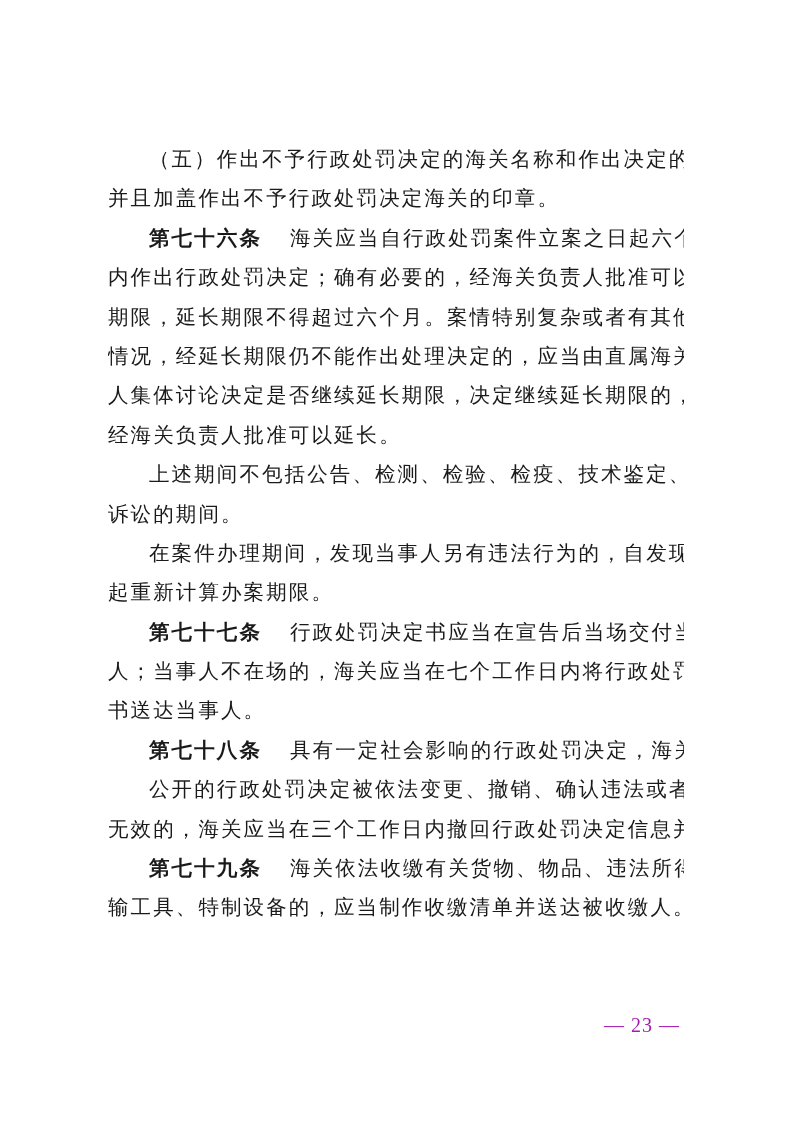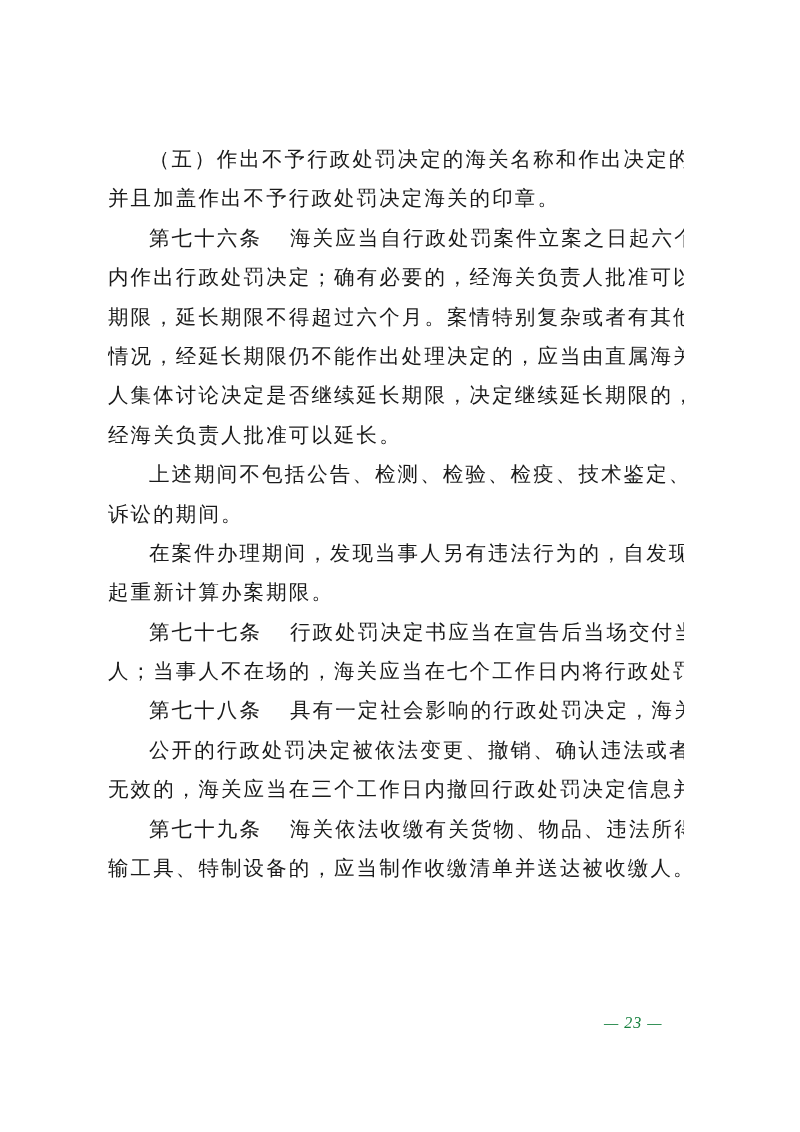--- a/index.html
+++ b/index.html
@@ -21,52 +21,52 @@
       height: 39.4px;
       line-height: 39.4px;
       font-size: 20.5px;
       letter-spacing: 2.1px;
       white-space: nowrap;
       overflow: hidden;
     }
     .indent { padding-left: 41px; }
     .article-no {
       font-family: "DejaVu Sans", "Liberation Sans", sans-serif;
-      font-weight: normal;
+      font-weight: bold;
       margin-right: 28px;
     }
     .page-number {
       position: absolute;
       left: 604px;
       top: 1014px;
       font-family: "Liberation Serif", "DejaVu Serif", serif;
-      font-size: 16px;
+      font-size: 20px;
       letter-spacing: 1px;
-      color: #15803d;
-      font-style: italic;
+      color: #a21caf;
     }
   </style>
 </head>
 <body>
 
 <div class="page" id="page">
     <div class="line indent"><span>（五）作出不予行政处罚决定的海关名称和作出决定的日期，</span></div>
     <div class="line"><span>并且加盖作出不予行政处罚决定海关的印章。</span></div>
     <div class="line indent"><span class="article-no">第七十六条</span><span>海关应当自行政处罚案件立案之日起六个月</span></div>
     <div class="line"><span>内作出行政处罚决定；确有必要的，经海关负责人批准可以延长</span></div>
     <div class="line"><span>期限，延长期限不得超过六个月。案情特别复杂或者有其他特殊</span></div>
     <div class="line"><span>情况，经延长期限仍不能作出处理决定的，应当由直属海关负责</span></div>
     <div class="line"><span>人集体讨论决定是否继续延长期限，决定继续延长期限的，应当</span></div>
     <div class="line"><span>经海关负责人批准可以延长。</span></div>
     <div class="line indent"><span>上述期间不包括公告、检测、检验、检疫、技术鉴定、复议、</span></div>
     <div class="line"><span>诉讼的期间。</span></div>
     <div class="line indent"><span>在案件办理期间，发现当事人另有违法行为的，自发现之日</span></div>
     <div class="line"><span>起重新计算办案期限。</span></div>
     <div class="line indent"><span class="article-no">第七十七条</span><span>行政处罚决定书应当在宣告后当场交付当事</span></div>
     <div class="line"><span>人；当事人不在场的，海关应当在七个工作日内将行政处罚决定</span></div>
+    <div class="line"><span>书送达当事人。</span></div>
     <div class="line indent"><span class="article-no">第七十八条</span><span>具有一定社会影响的行政处罚决定，海关应当</span></div>
     <div class="line indent"><span>公开的行政处罚决定被依法变更、撤销、确认违法或者确认</span></div>
     <div class="line"><span>无效的，海关应当在三个工作日内撤回行政处罚决定信息并公开</span></div>
     <div class="line indent"><span class="article-no">第七十九条</span><span>海关依法收缴有关货物、物品、违法所得、运</span></div>
     <div class="line"><span>输工具、特制设备的，应当制作收缴清单并送达被收缴人。</span></div>
   </div>
 
 <div class="page-number">— 23 —</div>
 
 </body></html>

